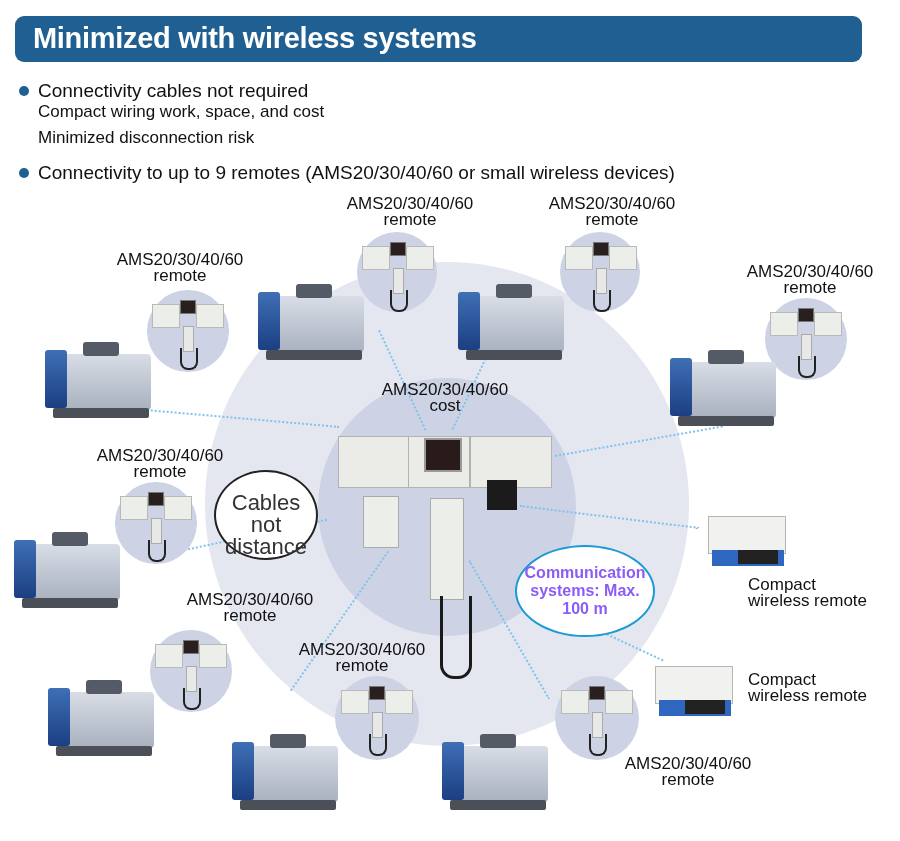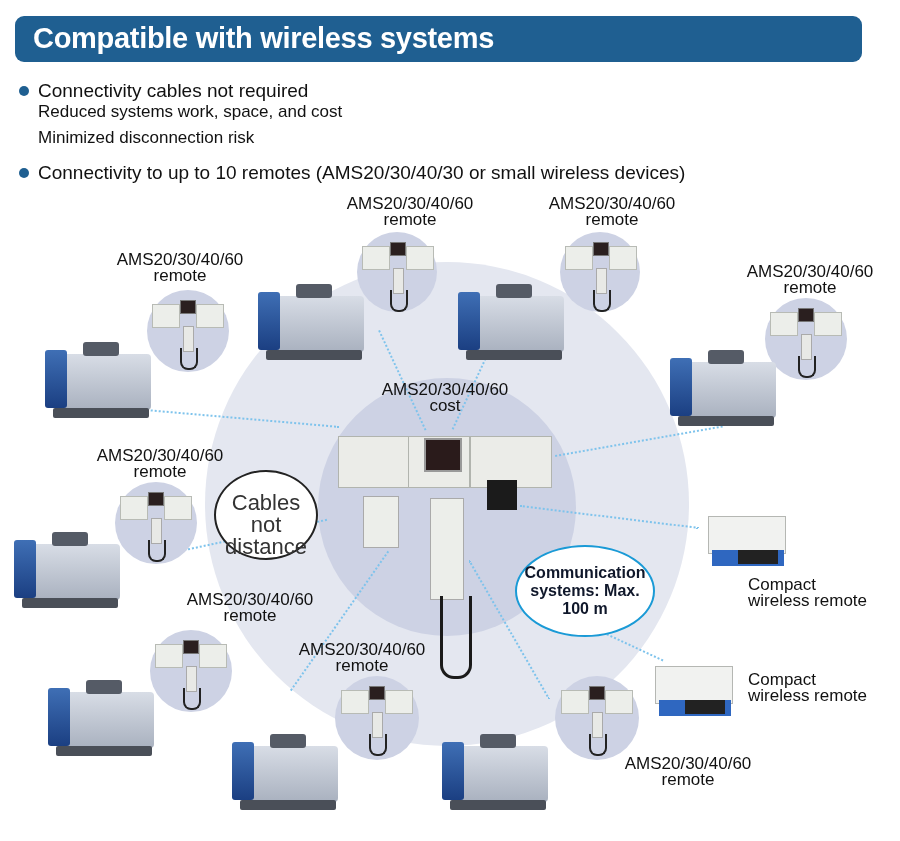--- a/index.html
+++ b/index.html
@@ -19,50 +19,50 @@
   .machine .body{position:absolute;left:14px;top:14px;width:92px;height:56px;background:linear-gradient(#d8dde6,#a9b1bf);border-radius:4px;}
   .machine .door{position:absolute;left:0;top:10px;width:22px;height:58px;background:linear-gradient(#3f6fb5,#1b3f82);border-radius:3px;}
   .machine .lid{position:absolute;left:38px;top:2px;width:36px;height:14px;background:#555b66;border-radius:3px;}
   .machine .base{position:absolute;left:8px;top:68px;width:96px;height:10px;background:#4a4f58;border-radius:2px;}
   .device{position:absolute;width:70px;height:40px;}
   .device .u{position:absolute;top:6px;height:22px;background:#eceeea;border:1px solid #b8bbb5;}
   .device .disp{position:absolute;left:28px;top:2px;width:14px;height:12px;background:#2a1f1f;border:1px solid #777;}
   .device .stem{position:absolute;left:31px;top:28px;width:9px;height:24px;background:#e8e9e6;border:1px solid #aaa;}
   .device .cable{position:absolute;left:28px;top:50px;width:14px;height:20px;border:2px solid #222;border-top:none;border-radius:0 0 8px 8px;}
   .cables-circle{position:absolute;left:214px;top:470px;width:104px;height:90px;border-radius:50%;border:2px solid #222;background:#fff;text-align:center;font-size:22px;line-height:22px;color:#333;box-sizing:border-box;padding-top:20px;}
-  .comm-oval{position:absolute;left:515px;top:545px;width:140px;height:92px;border-radius:50%;border:2px solid #1a9ad6;background:#fff;text-align:center;color:#0f172a;font-weight:bold;font-size:16px;line-height:18px;box-sizing:border-box;padding-top:17px;}
+  .comm-oval{position:absolute;left:515px;top:545px;width:140px;height:92px;border-radius:50%;border:2px solid #1a9ad6;background:#fff;text-align:center;color:#8b5cf6;font-weight:bold;font-size:16px;line-height:18px;box-sizing:border-box;padding-top:17px;}
   .compact{position:absolute;width:78px;height:58px;}
   .compact .cb{position:absolute;left:0;top:6px;width:76px;height:36px;background:#f1f2f0;border:1px solid #b5b7b3;}
   .compact .cbl{position:absolute;left:4px;top:40px;width:72px;height:16px;background:#2f67c0;}
   .compact .term{position:absolute;left:30px;top:40px;width:40px;height:14px;background:#222;}
   .bits{position:absolute;height:1px;transform-origin:0 0;border-top:2px dotted #7ec3ec;}
   .base-unit{position:absolute;left:338px;top:428px;width:212px;height:70px;}
   .base-unit .mod{position:absolute;top:8px;height:50px;background:#ebece8;border:1px solid #b1b4ae;}
   .base-unit .scr{position:absolute;left:86px;top:10px;width:34px;height:30px;background:#2a1b1b;border:2px solid #999;}
   .base-lower{position:absolute;left:430px;top:498px;width:32px;height:100px;background:#eceeea;border:1px solid #aaa;}
   .base-reg{position:absolute;left:363px;top:496px;width:34px;height:50px;background:#eceeea;border:1px solid #aaa;}
   .base-black{position:absolute;left:487px;top:480px;width:30px;height:30px;background:#1b1b1b;}
   .base-cable{position:absolute;left:440px;top:596px;width:26px;height:80px;border:3px solid #1a1a1a;border-top:none;border-radius:0 0 14px 14px;}
 </style>
 </head>
 <body>
 
 <div class="header">
-  <span>Compatible with wireless systems</span>
+  <span>Minimized with wireless systems</span>
 </div>
 
 <div class="bullet" style="top:80px;">
   <span class="dot"></span>
   <span class="main">Connectivity cables not required</span>
 </div>
-<div class="sub" style="top:102px;">Reduced systems work, space, and cost</div>
+<div class="sub" style="top:102px;">Compact wiring work, space, and cost</div>
 <div class="sub" style="top:128px;">Minimized disconnection risk</div>
 <div class="bullet" style="top:162px;">
   <span class="dot"></span>
-  <span class="main">Connectivity to up to 10 remotes (AMS20/30/40/30 or small wireless devices)</span>
+  <span class="main">Connectivity to up to 9 remotes (AMS20/30/40/60 or small wireless devices)</span>
 </div>
 
 <div class="outer-circle"></div>
 <div class="inner-circle"></div>
 
 <div class="bits" style="left:100px;top:405px;width:240px;transform:rotate(5deg);"></div>
 <div class="bits" style="left:555px;top:455px;width:170px;transform:rotate(-10deg);"></div>
 <div class="bits" style="left:520px;top:505px;width:180px;transform:rotate(7deg);"></div>
 <div class="bits" style="left:180px;top:550px;width:150px;transform:rotate(-12deg);"></div>
 <div class="bits" style="left:380px;top:330px;width:110px;transform:rotate(65deg);"></div>

